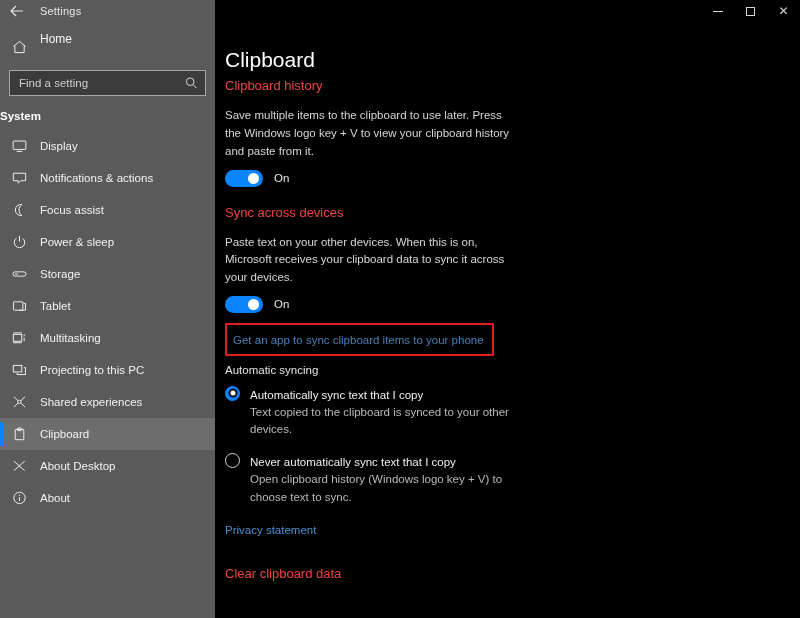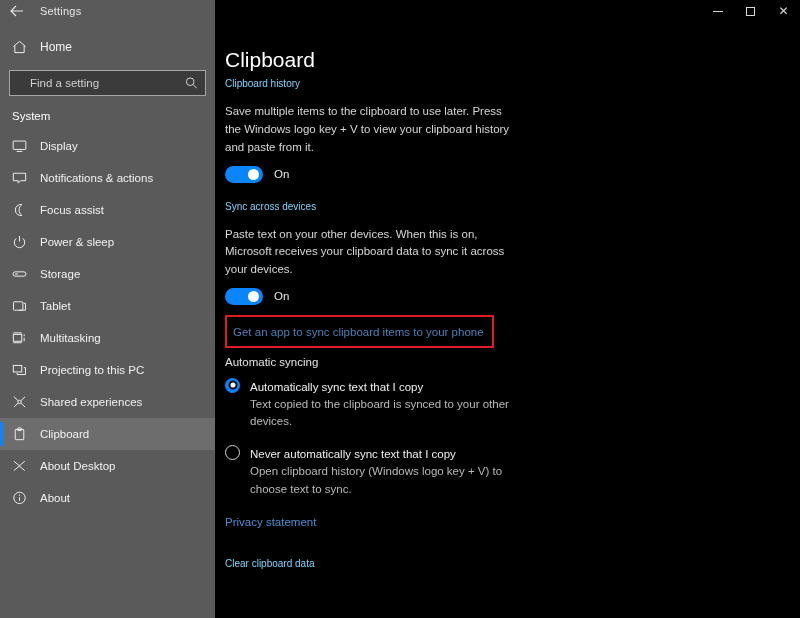--- a/index.html
+++ b/index.html
@@ -77,37 +77,35 @@
   .sidebar {
     width: 215px;
     flex: 0 0 215px;
     background: #5a5a5a;
     padding-top: 10px;
     overflow: hidden;
   }
 
   .home-row {
     display: flex;
-    align-items: center;
     height: 30px;
     padding-left: 12px;
     margin-bottom: 8px;
   }
   .home-row .ico { width: 26px; display: flex; align-items: center; color: #f2f2f2; }
   .home-row .lbl { font-size: 12px; color: #f4f4f4; margin-left: 2px; }
 
   .search-wrap { padding: 0 9px; margin-bottom: 14px; }
   .search-box {
     position: relative;
     height: 26px;
     background: #3b3b3b;
     border: 1px solid #a6a6a6;
     display: flex;
     align-items: center;
-    padding-left: 11px;
   }
   .search-box input {
     flex: 1 1 auto;
     background: transparent;
     border: none;
     outline: none;
     color: #e0e0e0;
     font-family: "Liberation Sans", sans-serif;
     font-size: 11.5px;
     padding: 0 22px 0 9px;
@@ -117,23 +115,22 @@
     position: absolute;
     right: 7px;
     top: 50%;
     transform: translateY(-50%);
     color: #d8d8d8;
     display: flex;
   }
 
   .group-title {
     font-size: 11.5px;
-    font-weight: normal;
+    font-weight: bold;
     color: #ffffff;
-    padding-left: 12px;
     margin-bottom: 8px;
   }
 
   .nav-item {
     position: relative;
     display: flex;
     align-items: center;
     height: 32px;
     padding-left: 12px;
     cursor: default;
@@ -179,22 +176,22 @@
     line-height: 1.1;
     margin-bottom: 7px;
   }
   .page-sub {
     font-size: 11.5px;
     color: #dcdcdc;
     margin-bottom: 26px;
   }
 
   .section-title {
-    font-size: 10px;
-    color: #7dd3fc;
+    font-size: 13px;
+    color: #ef4444;
     margin-bottom: 14px;
     font-weight: normal;
   }
   .section { margin-bottom: 0; }
 
   .desc {
     font-size: 11.5px;
     color: #d6d6d6;
     line-height: 1.55;
     max-width: 290px;

